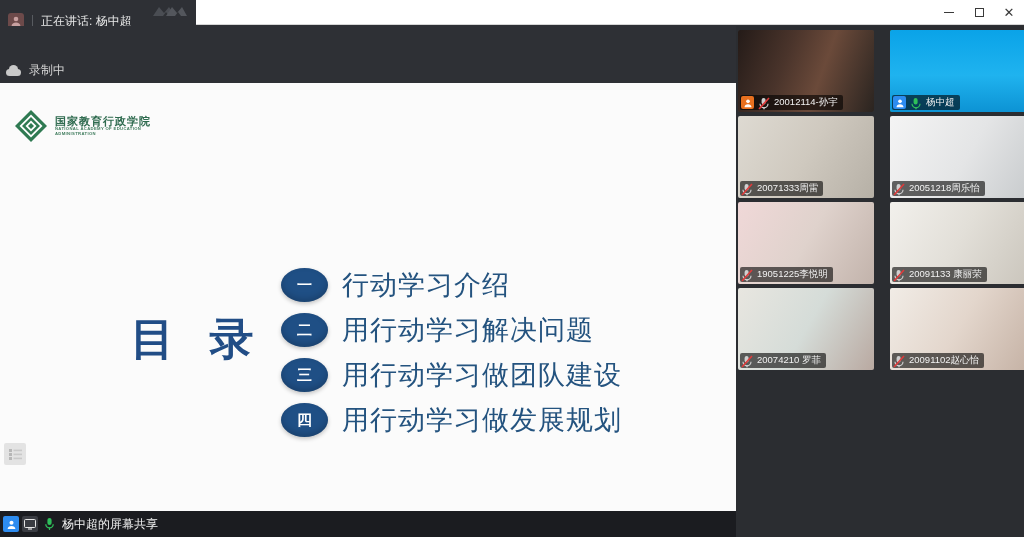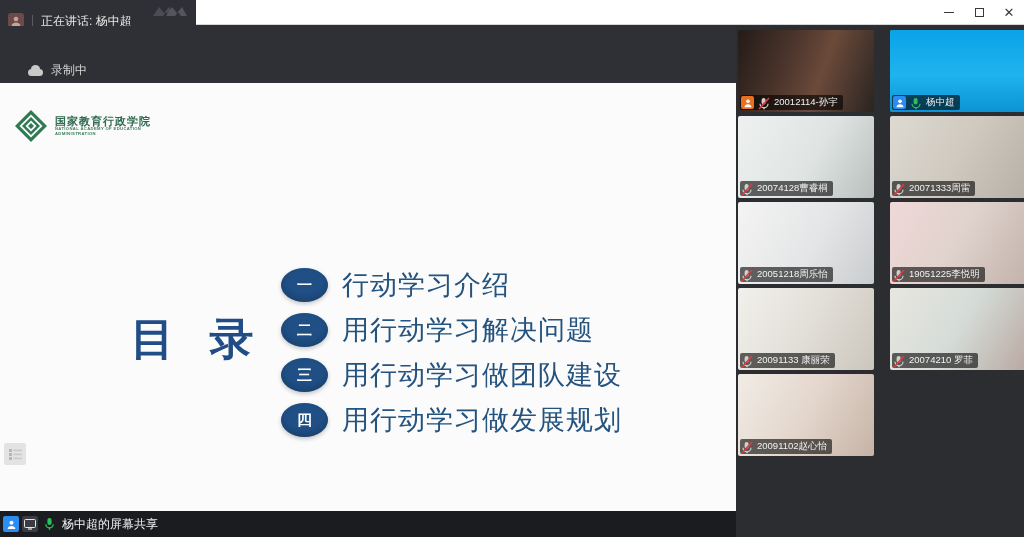--- a/index.html
+++ b/index.html
@@ -70,21 +70,21 @@
     background: #dfe3e8;
   }
 
   
   .share-area {
     position: absolute; left: 0; top: 26px; width: 736px; height: 485px;
     background: #2e3035;
   }
   .rec-row {
     position: absolute; left: 0; top: 31px; width: 736px; height: 26px;
-    display: flex; align-items: center; gap: 8px; padding-left: 28px;
+    display: flex; align-items: center; gap: 8px; padding-left: 6px;
     color: #d6d6d6; font-size: 12px;
   }
   .cloud-icon { width: 15px; height: 11px; position: relative; flex: none; }
   .cloud-icon:before {
     content: ""; position: absolute; left: 0; bottom: 0;
     width: 15px; height: 7px; background: #c9c9c9; border-radius: 4px;
   }
   .cloud-icon:after {
     content: ""; position: absolute; left: 3px; top: 0;
     width: 9px; height: 8px; background: #c9c9c9; border-radius: 50%;
@@ -361,32 +361,20 @@
           </span>
           <span class="mic"><svg width="12" height="13" viewBox="0 0 12 13">
               <rect x="3.6" y="1" width="4" height="6.6" rx="2" fill="#2fbf5a"></rect>
               <path d="M2 6.8a4 4 0 0 0 8 0" fill="none" stroke="#2fbf5a" stroke-width="1.2"></path>
               <rect x="5.4" y="10" width="1.2" height="2.3" fill="#2fbf5a"></rect>
             </svg></span>
           <span class="pname">杨中超</span>
         </div>
       </div>
       <div class="tile">
-        <div class="tile-bg" style="background: linear-gradient(120deg, rgb(238, 241, 239) 0%, rgb(223, 228, 226) 55%, rgb(185, 191, 189) 100%);"></div>
-        <div class="name-bar">
-          <span class="mic"><svg width="12" height="13" viewBox="0 0 12 13">
-              <rect x="3.6" y="1" width="4" height="6.6" rx="2" fill="#cfcfcf"></rect>
-              <path d="M2 6.8a4 4 0 0 0 8 0" fill="none" stroke="#cfcfcf" stroke-width="1.2"></path>
-              <rect x="5.4" y="10" width="1.2" height="2.3" fill="#cfcfcf"></rect>
-              <line x1="1" y1="12" x2="11" y2="1" stroke="#e03a3a" stroke-width="1.6"></line>
-            </svg></span>
-          <span class="pname">20074128曹睿桐</span>
-        </div>
-      </div>
-      <div class="tile">
         <div class="tile-bg" style="background: linear-gradient(120deg, rgb(222, 218, 210) 0%, rgb(207, 201, 191) 50%, rgb(182, 176, 166) 100%);"></div>
         <div class="name-bar">
           <span class="mic"><svg width="12" height="13" viewBox="0 0 12 13">
               <rect x="3.6" y="1" width="4" height="6.6" rx="2" fill="#cfcfcf"></rect>
               <path d="M2 6.8a4 4 0 0 0 8 0" fill="none" stroke="#cfcfcf" stroke-width="1.2"></path>
               <rect x="5.4" y="10" width="1.2" height="2.3" fill="#cfcfcf"></rect>
               <line x1="1" y1="12" x2="11" y2="1" stroke="#e03a3a" stroke-width="1.6"></line>
             </svg></span>
           <span class="pname">20071333周雷</span>
         </div>

